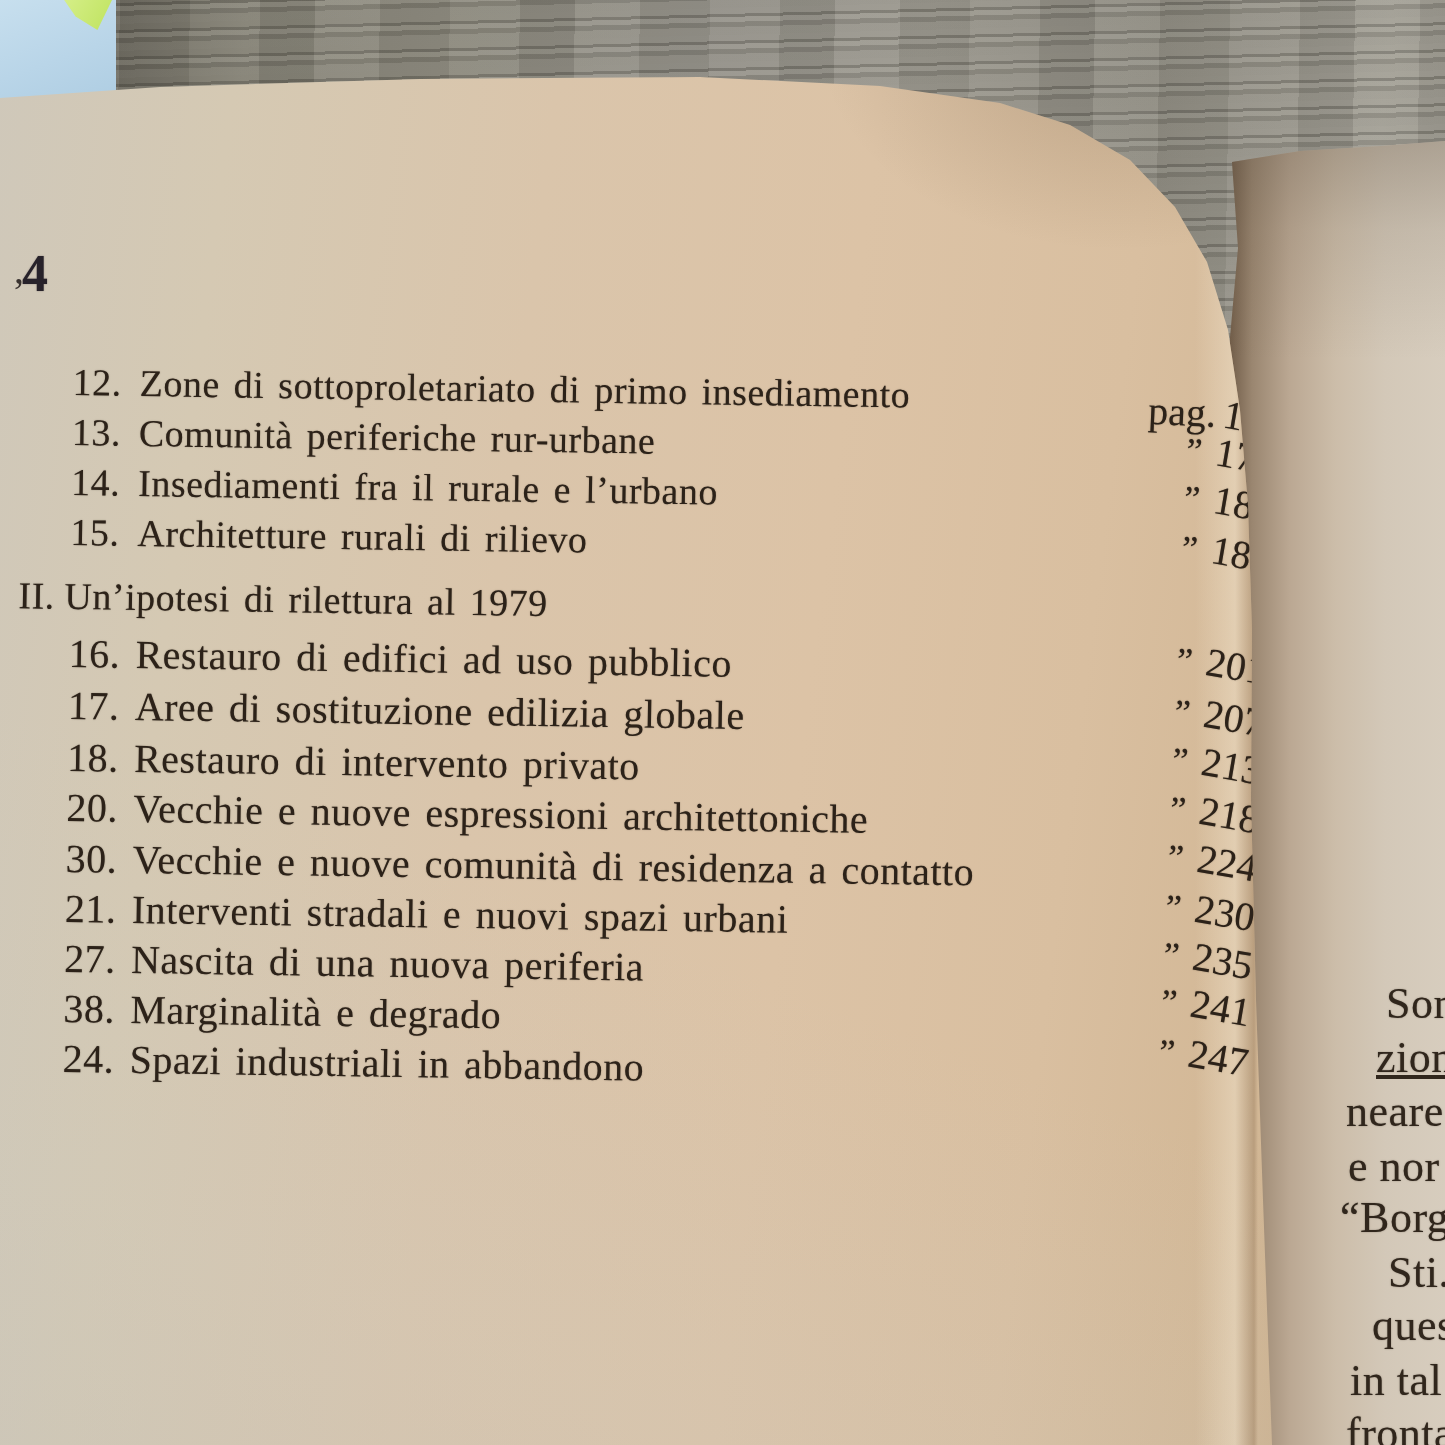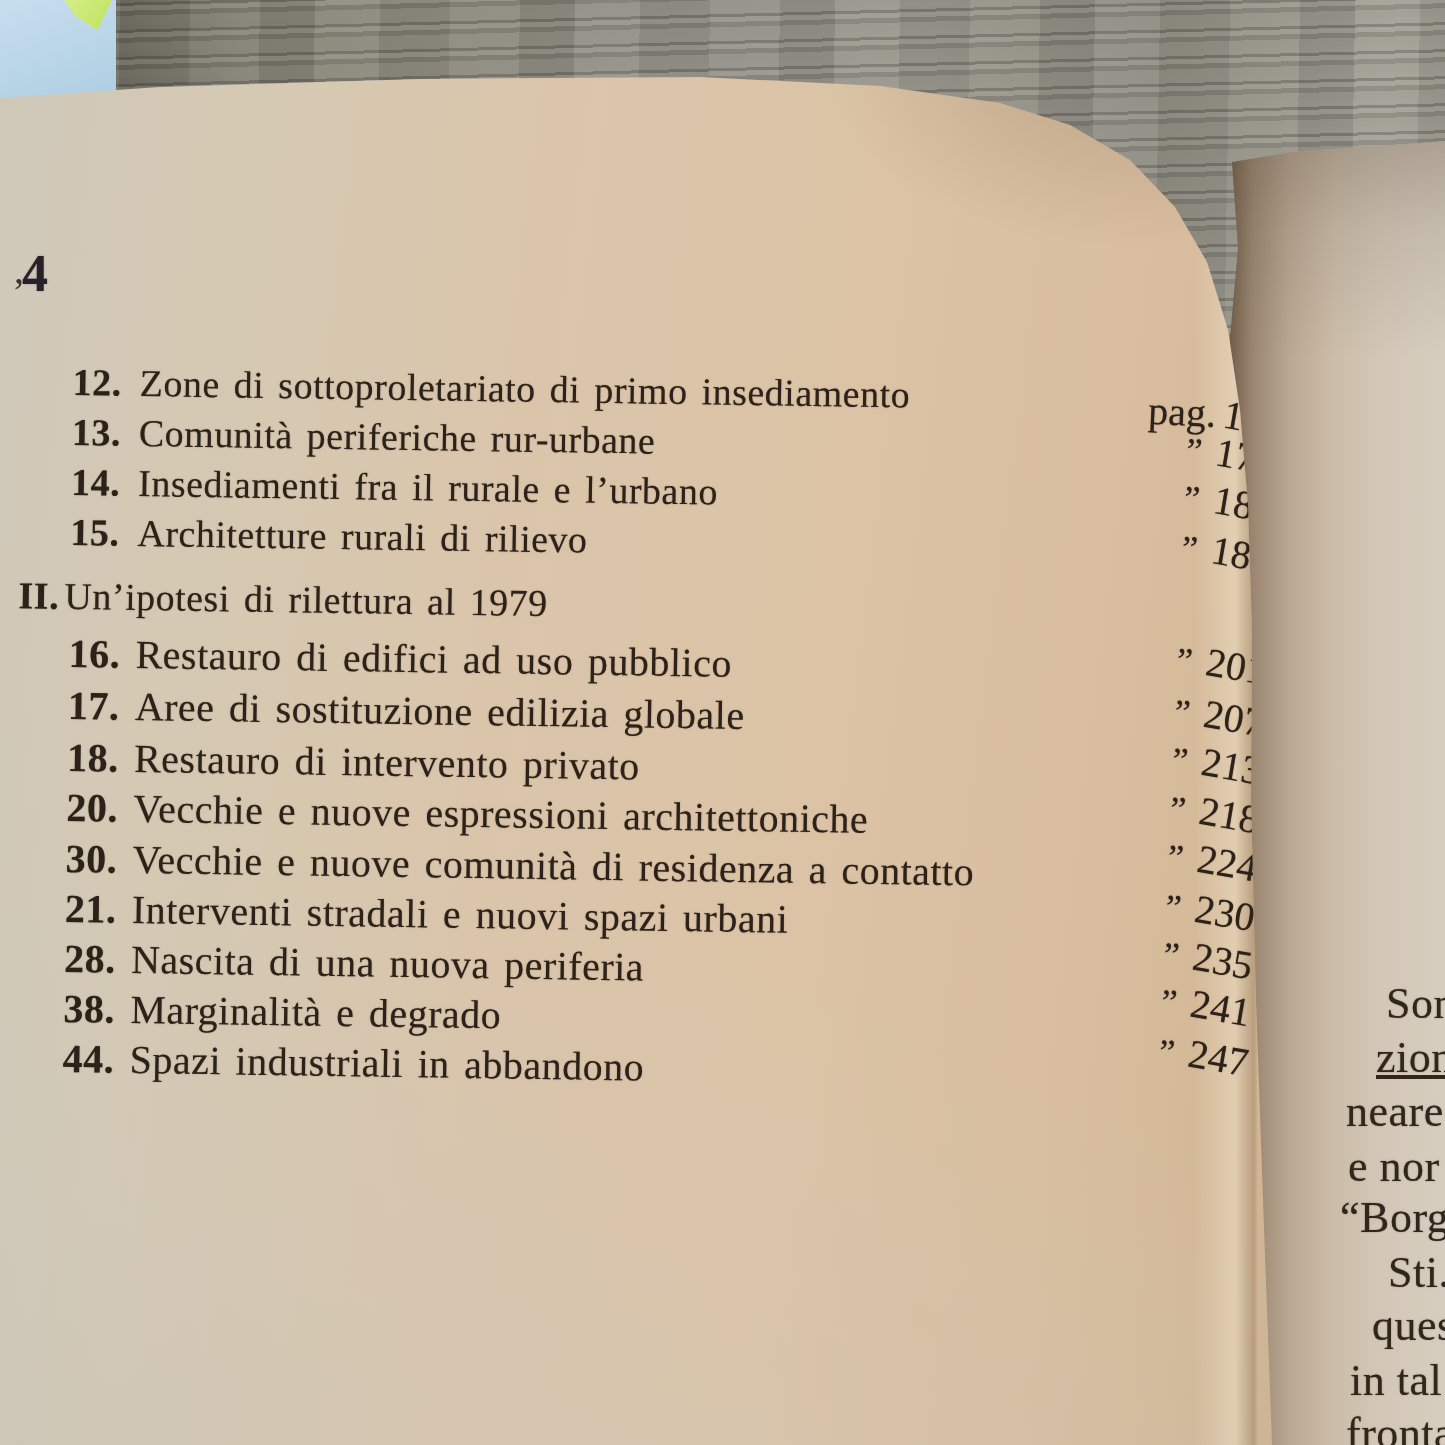--- a/index.html
+++ b/index.html
@@ -67,21 +67,21 @@
   .folio{position:absolute;left:22px;top:244px;z-index:3;font-size:52px;font-weight:700;
     color:#27222a;text-shadow:0 0 1.4px rgba(40,32,40,.5);}
   .speck{position:absolute;left:12px;top:268px;z-index:3;font-size:40px;color:#3a3330;}
 
   
   .toc{position:absolute;inset:0;z-index:3;transform:rotate(.85deg);
        transform-origin:73px 360px;color:#2c2219;}
   .toc > div{position:absolute;left:73px;white-space:nowrap;font-size:38px;
        letter-spacing:.5px;word-spacing:4px;text-shadow:0 0 1.2px rgba(44,33,22,.5);}
   .toc > div:nth-child(n+6){font-size:40px;}
-  .tnum{display:inline-block;width:67px;font-weight:bold;}
+  .tnum{display:inline-block;width:67px;}
   .theading{left:22px !important;}
   .theading .tnum{width:46px;}
   .toc > div:nth-child(1){top:360px;}
   .toc > div:nth-child(2){top:410px;}
   .toc > div:nth-child(3){top:460px;}
   .toc > div:nth-child(4){top:510px;}
   .toc > div:nth-child(5){top:574px;}
   .toc > div:nth-child(6){top:630px;}
   .toc > div:nth-child(7){top:682px;}
   .toc > div:nth-child(8){top:734px;}
@@ -149,23 +149,23 @@
       <div><span class="tnum">13.</span><span>Comunità periferiche rur-urbane</span></div>
       <div><span class="tnum">14.</span><span>Insediamenti fra il rurale e l’urbano</span></div>
       <div><span class="tnum">15.</span><span>Architetture rurali di rilievo</span></div>
       <div class="theading"><span class="tnum">II.</span><span>Un’ipotesi di rilettura al 1979</span></div>
       <div><span class="tnum">16.</span><span>Restauro di edifici ad uso pubblico</span></div>
       <div><span class="tnum">17.</span><span>Aree di sostituzione edilizia globale</span></div>
       <div><span class="tnum">18.</span><span>Restauro di intervento privato</span></div>
       <div><span class="tnum">20.</span><span>Vecchie e nuove espressioni architettoniche</span></div>
       <div><span class="tnum">30.</span><span>Vecchie e nuove comunità di residenza a contatto</span></div>
       <div><span class="tnum">21.</span><span>Interventi stradali e nuovi spazi urbani</span></div>
-      <div><span class="tnum">28.</span><span>Nascita di una nuova periferia</span></div>
+      <div><span class="tnum">27.</span><span>Nascita di una nuova periferia</span></div>
       <div><span class="tnum">38.</span><span>Marginalità e degrado</span></div>
-      <div><span class="tnum">44.</span><span>Spazi industriali in abbandono</span></div>
+      <div><span class="tnum">24.</span><span>Spazi industriali in abbandono</span></div>
     </div>
 
     <div class="pgcol">
       <div class="pgrow first">
           <span class="pgp">pag.</span>
           <span class="pgn">164</span>
         </div>
       <div class="pgrow">
           <span class="pgq">”</span>
           <span class="pgn">173</span>

